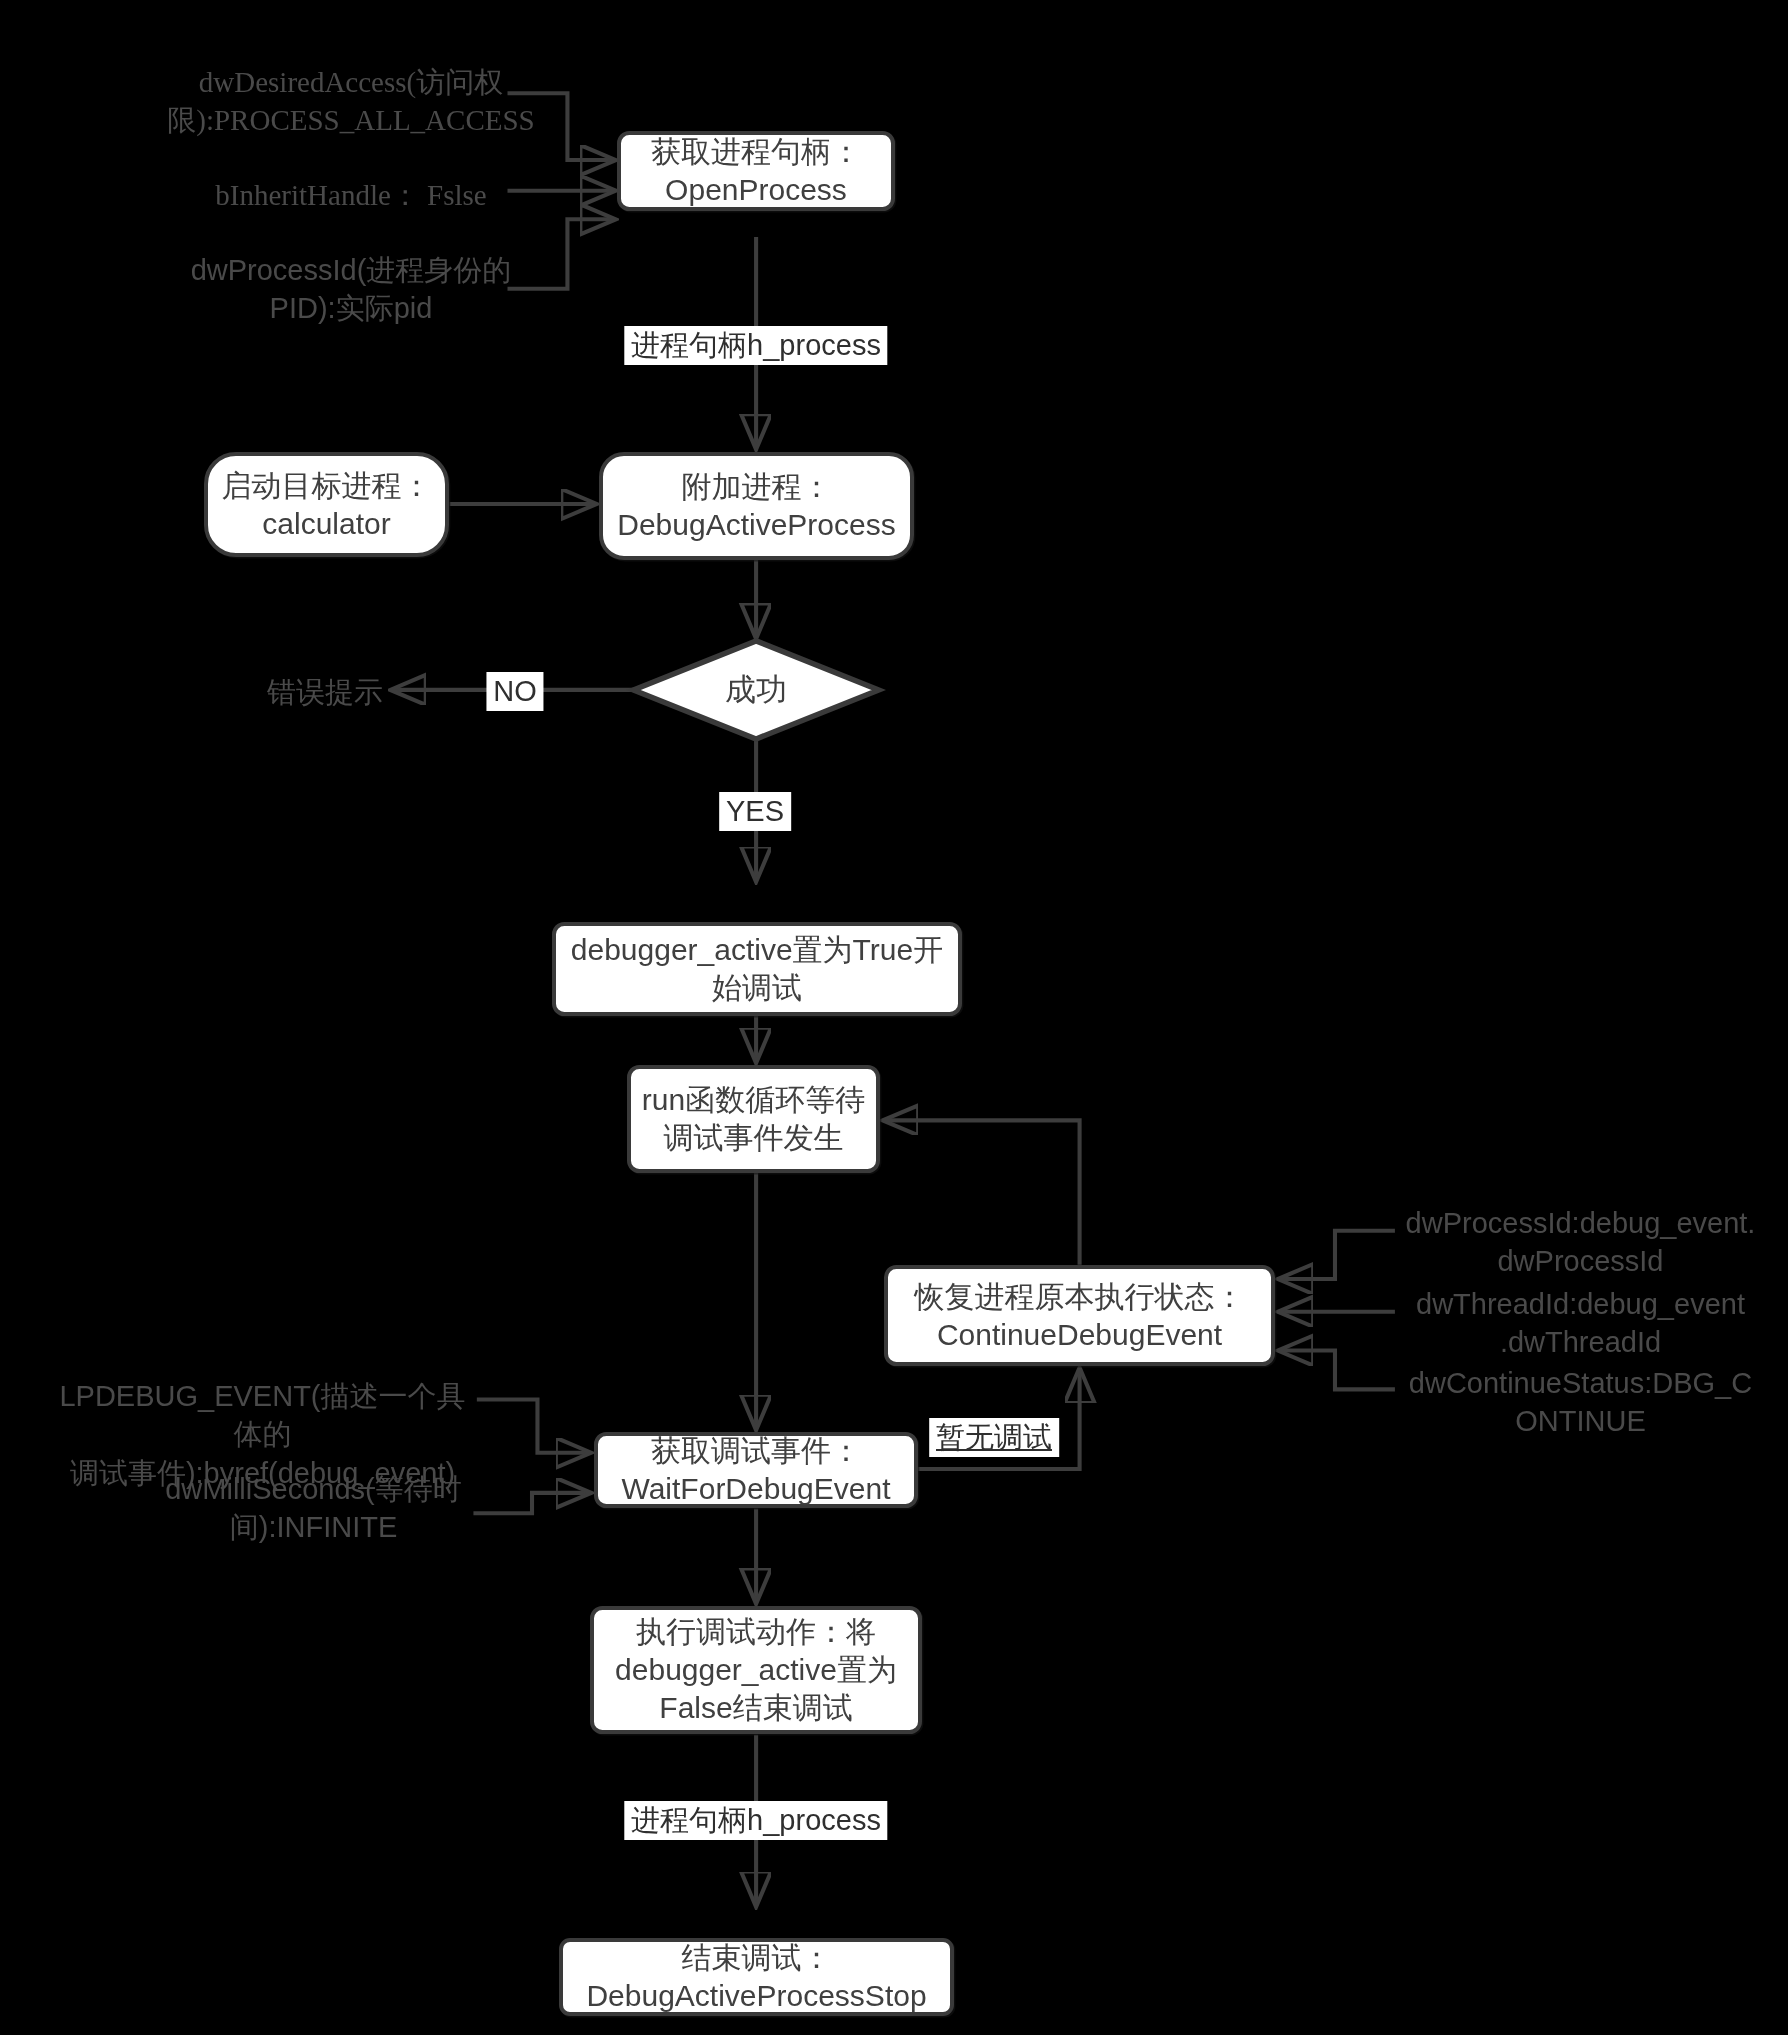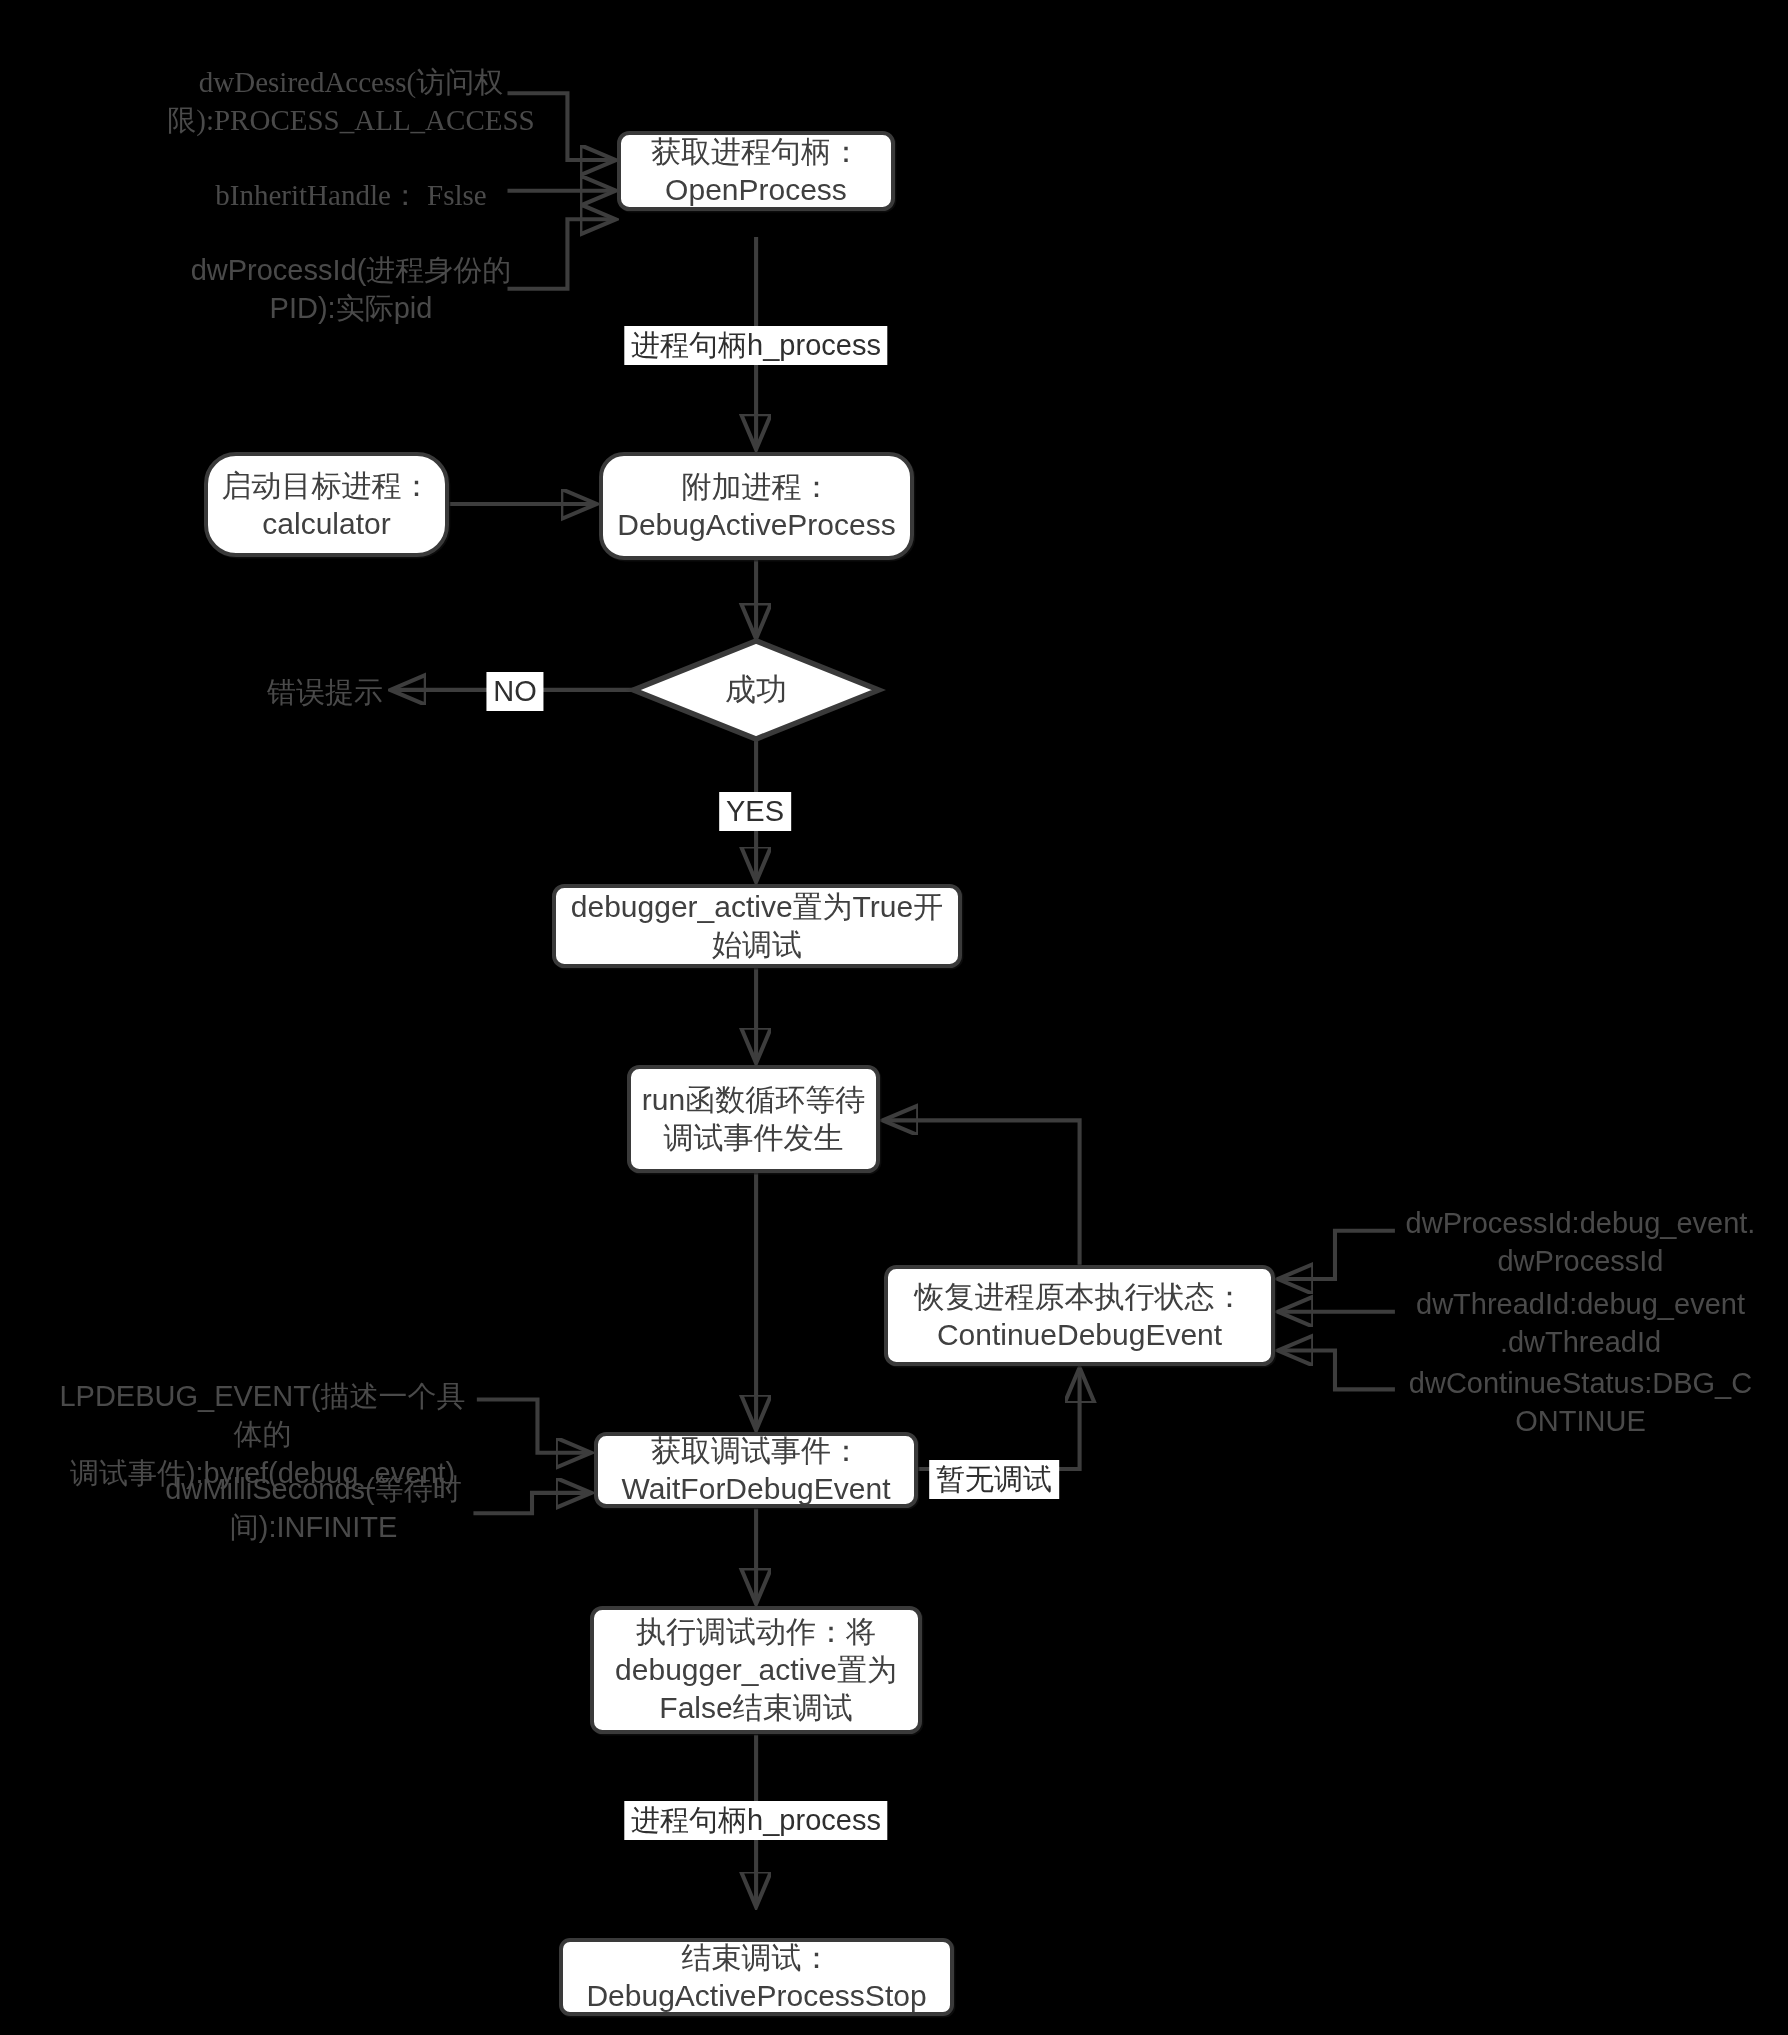--- a/index.html
+++ b/index.html
@@ -102,21 +102,21 @@
 OpenProcess</div>
 
   <div class="node square" style="left:204px; top:452px; width:245px; height:105px;border-radius:32px;">启动目标进程：
 calculator</div>
 
   <div class="node" style="left:599px; top:452px; width:315px; height:108px;border-radius:25px;">附加进程：
 DebugActiveProcess</div>
 
   <span class="diamond-label" style="left:756px; top:690px;">成功</span>
 
-  <div class="node" style="left:552px; top:884px; width:410px; height:84px;">debugger_active置为True开
+  <div class="node" style="left:552px; top:922px; width:410px; height:94px;">debugger_active置为True开
 始调试</div>
 
   <div class="node" style="left:627px; top:1065px; width:253px; height:108px;">run函数循环等待
 调试事件发生</div>
 
   <div class="node" style="left:884px; top:1265px; width:391px; height:101px;">恢复进程原本执行状态：
 ContinueDebugEvent</div>
 
   <div class="node" style="left:594px; top:1432px; width:324px; height:76px;">获取调试事件：
 WaitForDebugEvent</div>
@@ -127,21 +127,21 @@
 
   <div class="node small-radius" style="left:559px; top:1909px; width:395px; height:78px;">结束调试：
 DebugActiveProcessStop</div>
 
   <span class="edge-label" style="left:756px; top:326px;">进程句柄h_process</span>
 
   <span class="edge-label" style="left:515px; top:672px;">NO</span>
 
   <span class="edge-label" style="left:755px; top:792px;">YES</span>
 
-  <span class="edge-label" style="left:994px; top:1460px;">暂无调试</span>
+  <span class="edge-label" style="left:994px; top:1418px;text-decoration:underline;">暂无调试</span>
 
   <span class="edge-label" style="left:756px; top:1801px;">进程句柄h_process</span>
 
   <div class="gray-label" style="left:157px; top:63px; width:388px;font-family:Liberation Serif, serif;">dwDesiredAccess(访问权
 限):PROCESS_ALL_ACCESS</div>
 
   <div class="gray-label nowrap" style="left:157px; top:176px; width:388px;font-family:Liberation Serif, serif;">bInheritHandle： Fslse</div>
 
   <div class="gray-label" style="left:157px; top:251px; width:388px;">dwProcessId(进程身份的
 PID):实际pid</div>

